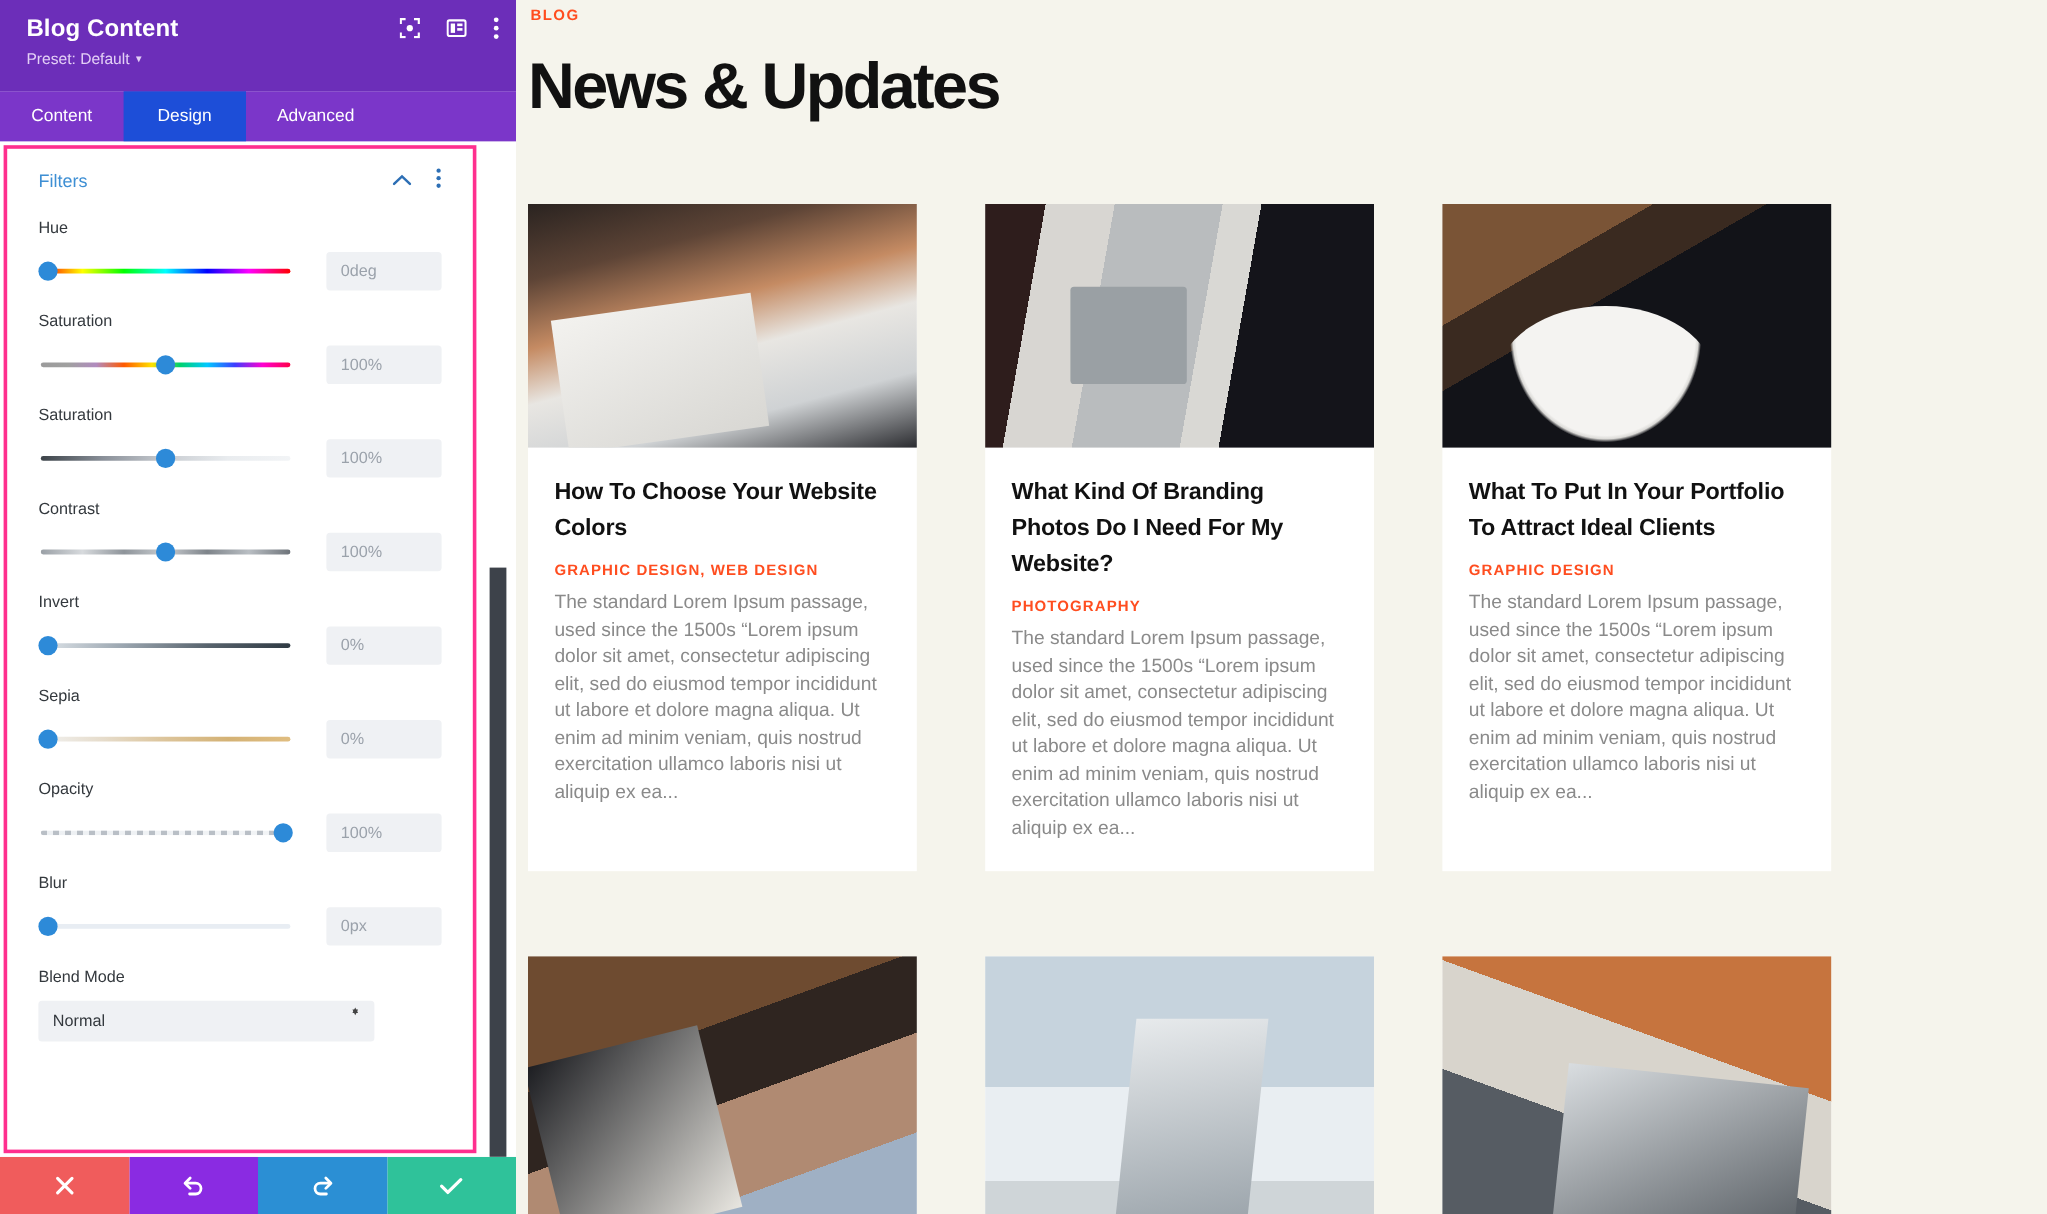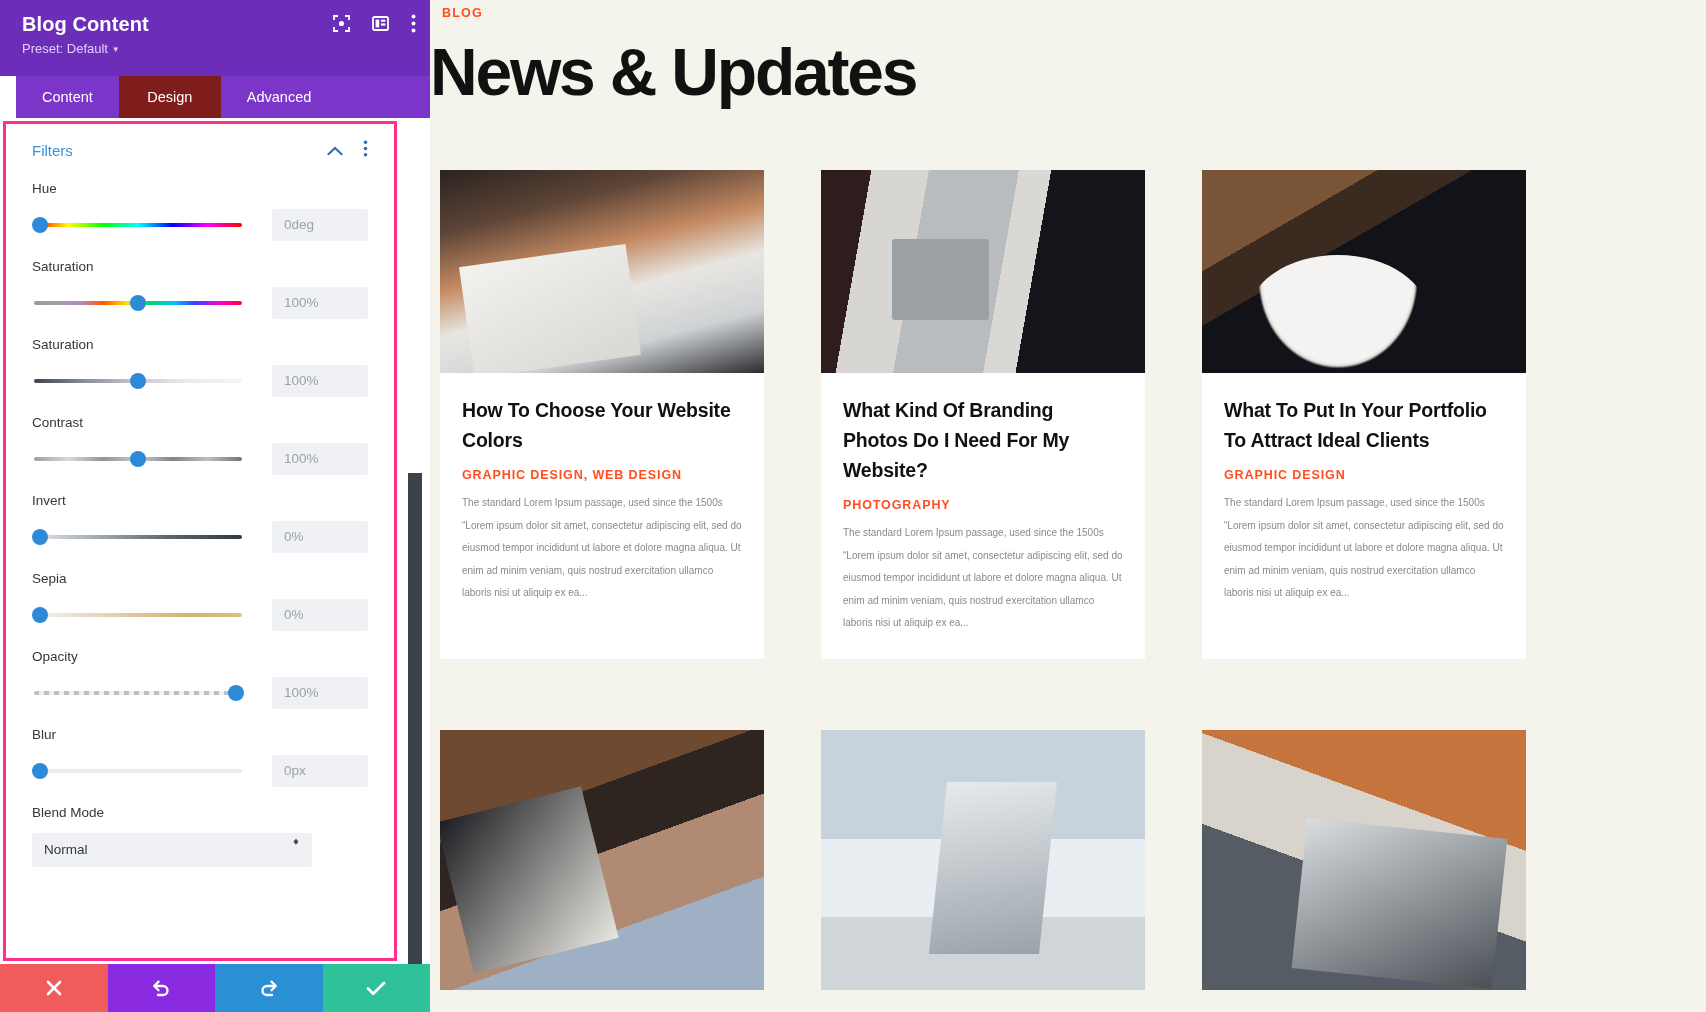--- a/index.html
+++ b/index.html
@@ -34,28 +34,28 @@
     color: #e3cff6; font-size: 13px; line-height: 20px; margin-top: 1px;
   }
   .caret-tiny { font-size: 8px; position: relative; top: -1px; }
   .hdr-icons {
     position: absolute; top: 14px; right: 14px;
     display: flex; align-items: center; gap: 22px;
   }
   .hdr-icons svg { display: block; }
 
   .tabs {
-    display: flex; height: 42px; background: #7b36c9; flex: 0 0 42px; margin-left: 16px;
+    display: flex; height: 42px; background: #7b36c9; flex: 0 0 42px;
   }
   .tab {
     flex: 0 0 auto; padding: 0 26px; height: 42px; line-height: 42px;
     color: #ffffff; font-size: 14.5px; text-align: center;
     min-width: 102px;
   }
-  .tab.active { background: #7f1d1d; }
+  .tab.active { background: #1d4ed8; }
 
   .panel-body {
     flex: 1 1 auto; position: relative;
     background: #ffffff;
     padding: 0 5px 0 0;
   }
   .filters-box {
     position: absolute;
     left: 3px; top: 3px; right: 33px; bottom: 3px;
     border: 3px solid #ff2f8e;
@@ -140,41 +140,41 @@
   
   .preview {
     flex: 1 1 auto; height: 1012px; background: #f5f4ec;
     position: relative; overflow: hidden;
   }
   .blog-eyebrow {
     color: #ff4d1f; font-size: 12.5px; font-weight: bold;
     letter-spacing: 1.2px; padding: 6px 0 0 12px;
   }
   .blog-heading {
-    font-size: 66px; font-weight: bold; color: #111111;
-    letter-spacing: -2.2px; line-height: 92px; 
+    font-size: 54px; font-weight: bold; color: #111111;
+    letter-spacing: -2.2px; line-height: 92px; padding-left: 10px;
     margin-top: 6px;
   }
   .grid {
     display: grid; grid-template-columns: repeat(3, 324px);
     gap: 57px; padding: 0 0 15px 10px; margin-top: 52px;
   }
   .card { background: #ffffff; }
   .card-img { height: 203px; width: 100%; position: relative; overflow: hidden; }
   .card-body { padding: 22px 22px 24px 22px; }
   .card-title {
     font-size: 19.5px; font-weight: bold; color: #111; line-height: 30px;
     letter-spacing: -.2px;
   }
   .card-cat {
     color: #ff4d1f; font-size: 12.5px; font-weight: bold;
     letter-spacing: .9px; margin-top: 13px;
   }
   .card-exc {
-    color: #8a8a8a; font-size: 10px; line-height: 22.5px; margin-top: 10px;
+    color: #8a8a8a; font-size: 16px; line-height: 22.5px; margin-top: 10px;
   }
   .row2 { margin-top: 56px; }
   .row2 .card-img { height: 260px; }
 
   
   .img-a { background:
       linear-gradient(165deg,#2a2320 0%,#5d4436 22%,#c58b63 42%,#e8e6e2 58%,#cfd2d4 78%,#2b2c30 100%); }
   .img-a:after { content:""; position:absolute; left:8%; top:42%; width:52%; height:55%;
       background:linear-gradient(160deg,#f3f2ef,#d8d7d3); transform:rotate(-8deg); }
   .img-b { background:

